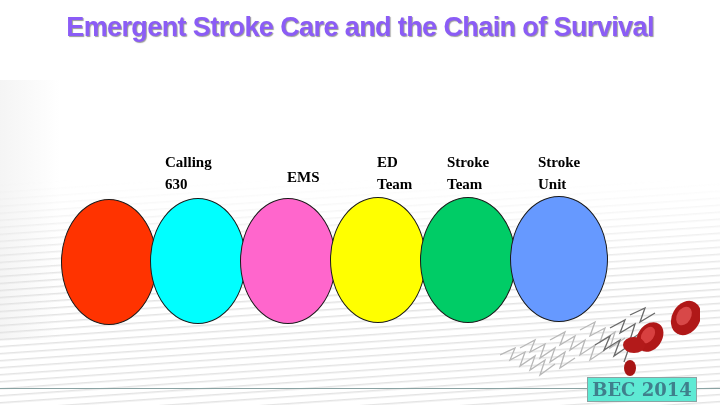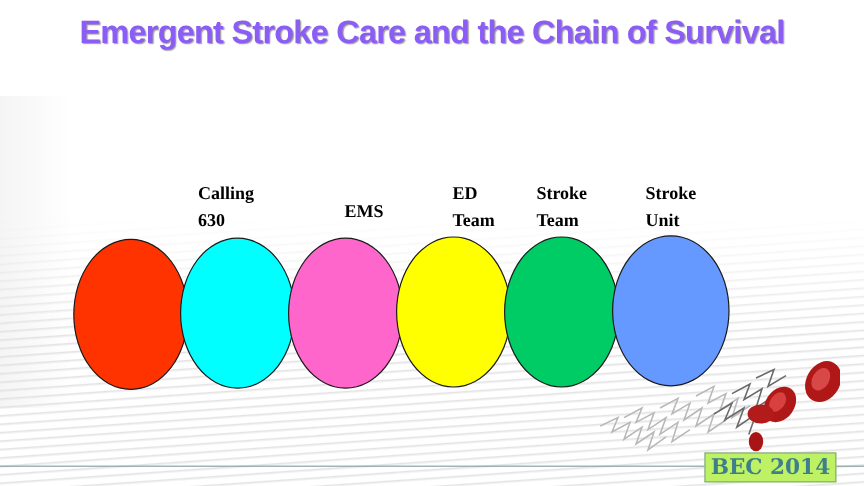--- a/index.html
+++ b/index.html
@@ -35,21 +35,21 @@
     border: 1px solid #1a1a1a; box-sizing: border-box;
   }
   .hline {
     position: absolute; left: 0; top: 388px; width: 720px; height: 1px; background: #8aa3a3;
   }
   .stent {
     position: absolute; left: 500px; top: 300px; width: 200px; height: 90px;
   }
   .badge {
     position: absolute; left: 587px; top: 377px; width: 110px; height: 25px;
-    background: #bef264; border: 1px solid #8aa3a3; box-sizing: border-box;
+    background: #5eead4; border: 1px solid #8aa3a3; box-sizing: border-box;
     font-family: "DejaVu Serif", serif; font-weight: bold; font-size: 18px;
     color: #3f7f8c; text-align: center; line-height: 23px; letter-spacing: 0px;
   }
 </style>
 </head>
 <body>
 
 <div class="bg-waves"></div>
 <div class="bg-fade-left"></div>
 

